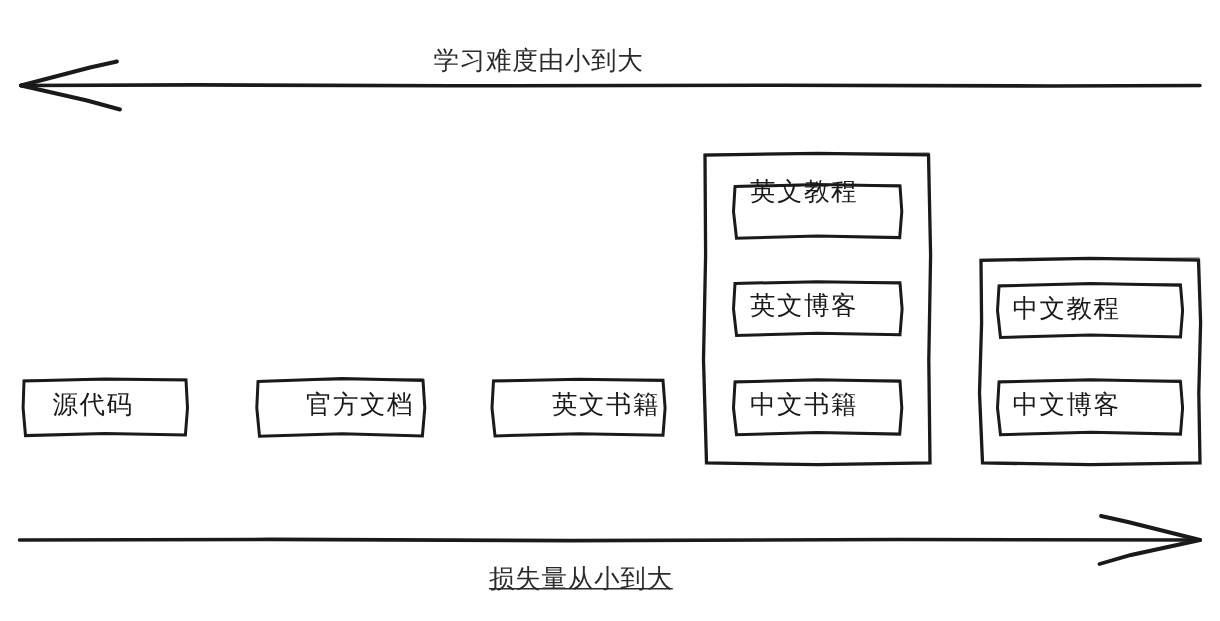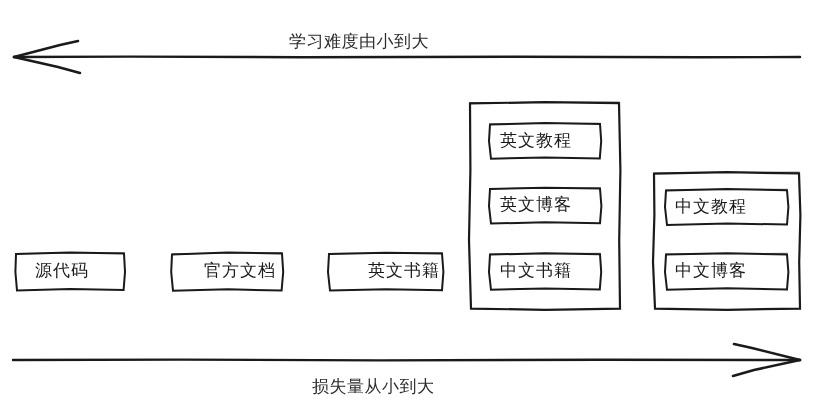--- a/index.html
+++ b/index.html
@@ -29,36 +29,37 @@
     color: #2b2b2b;
     white-space: nowrap;
     line-height: 1;
   }
   #top-axis-label {
     left: 289px;
     top: 10px;
     margin-top: 23px;
   }
   #bottom-axis-label {
-    left: 312px;
+    left: 326px;
     top: 378px;
+    text-decoration: underline;
   }
   .node-label {
     position: absolute;
     font-size: 17px;
     letter-spacing: 1px;
     color: #1a1a1a;
     white-space: nowrap;
     line-height: 1;
     text-align: center;
   }
   .lbl-n0 { left: 35px;  top: 262px; }
   .lbl-n1 { left: 204px; top: 262px; }
   .lbl-n2 { left: 368px; top: 262px; }
-  .lbl-g0i0 { left: 500px; top: 132px; }
+  .lbl-g0i0 { left: 500px; top: 120px; }
   .lbl-g0i1 { left: 500px; top: 196px; }
   .lbl-g0i2 { left: 500px; top: 262px; }
   .lbl-g1i0 { left: 675px; top: 198px; text-align: center; }
   .lbl-g1i1 { left: 675px; top: 262px; }
 </style>
 </head>
 <body>
 
 <svg id="canvas" viewBox="0 0 813 414">
 

